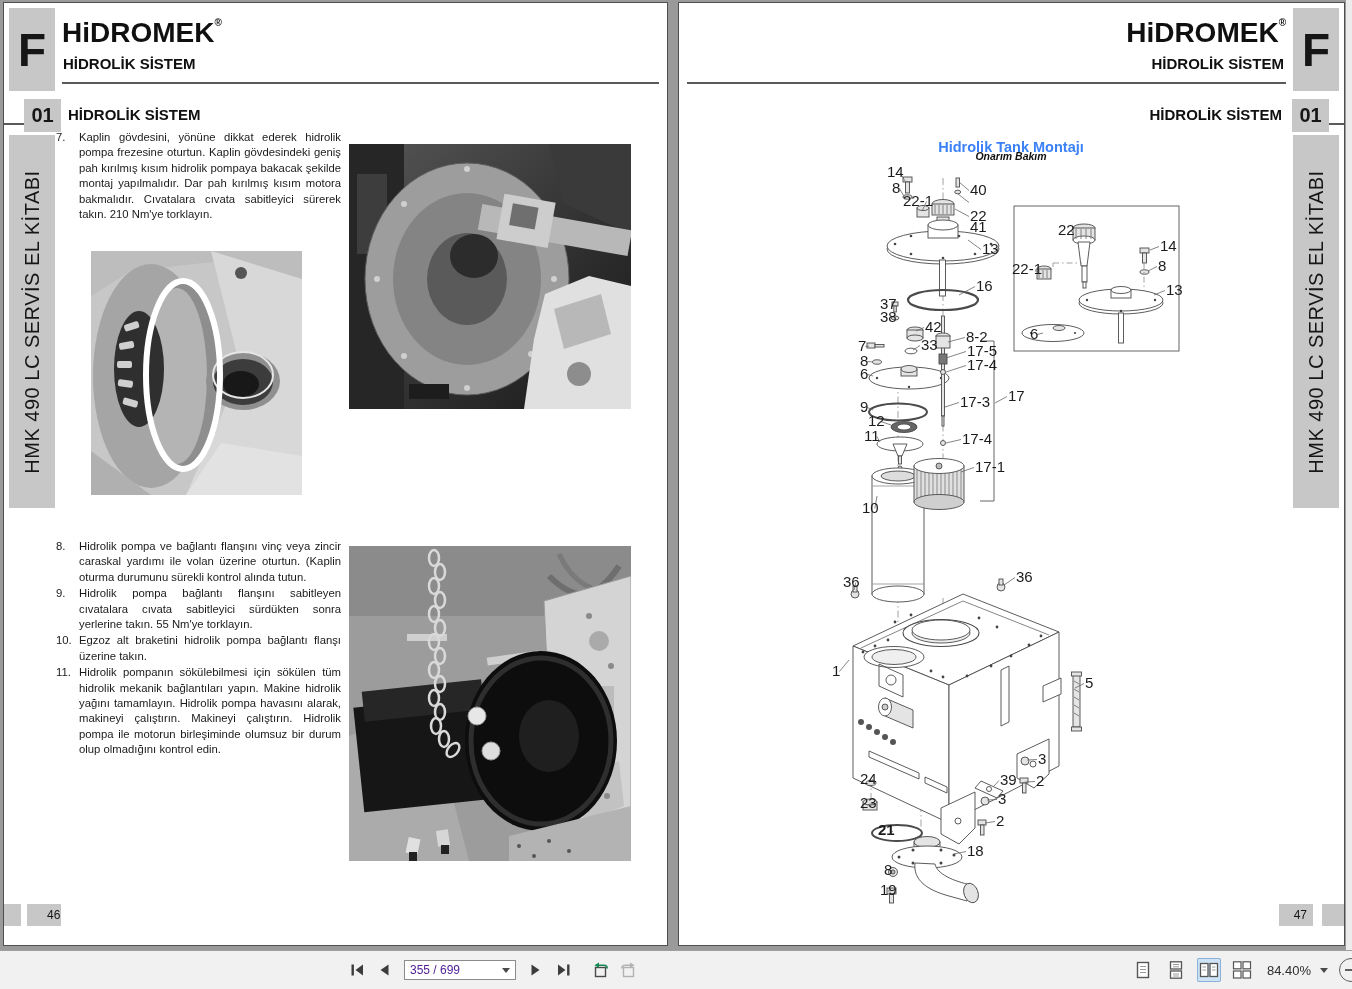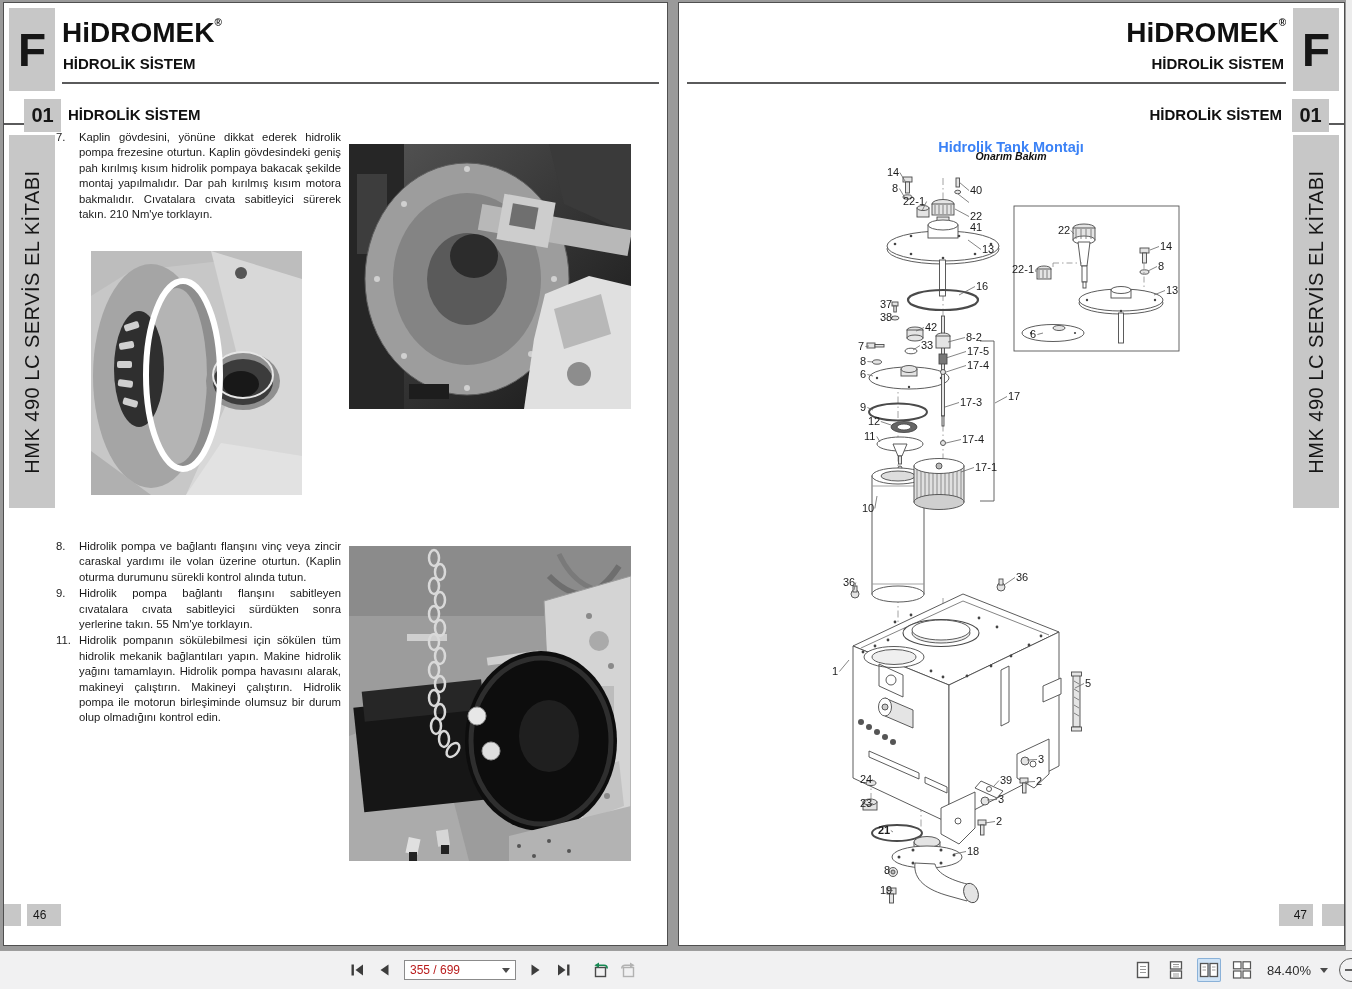--- a/index.html
+++ b/index.html
@@ -30,29 +30,29 @@
   .item .ino{width:23px;flex:none;}
   .item .itx{width:262px;text-align:justify;}
   .photo{position:absolute;overflow:hidden;}
   .photo svg{display:block;}
   .fig-title{position:absolute;top:128px;left:132px;width:400px;text-align:center;
     font-size:14.5px;font-weight:bold;color:#3b82f6;margin-top:8px;}
   .fig-sub{position:absolute;top:147px;left:132px;width:400px;text-align:center;
     font-size:10.5px;font-weight:bold;font-style:italic;color:#101010;}
   .diagram{position:absolute;left:112px;top:163px;width:400px;height:740px;}
   .diagram svg{position:absolute;left:0;top:0;}
-  .dlabel{position:absolute;font-size:11px;color:#1c1c1c;white-space:nowrap;line-height:10px;}
+  .dlabel{position:absolute;font-size:15px;color:#1c1c1c;white-space:nowrap;line-height:10px;}
   
   .toolbar{position:absolute;left:0;right:0;bottom:0;height:38px;background:#f1f1f2;
     border-top:1px solid #9e9e9e;}
   .navgrp{position:absolute;left:346px;top:0;height:38px;display:flex;align-items:center;gap:5px;}
   .tbtn{width:22px;height:24px;display:flex;align-items:center;justify-content:center;border-radius:2px;}
   .pagebox{width:112px;height:20px;background:#fff;border:1px solid #8b8b8b;display:flex;
     align-items:center;box-sizing:border-box;margin:0 4px;}
-  .pagebox input{border:none;outline:none;flex:1;font-size:12px;padding-left:5px;color:#b91c1c;
+  .pagebox input{border:none;outline:none;flex:1;font-size:12px;padding-left:5px;color:#4c1d95;
     font-family:"Liberation Sans",sans-serif;background:transparent;min-width:0;}
   .caret{width:0;height:0;border-left:4px solid transparent;border-right:4px solid transparent;
     border-top:5px solid #4a4a4a;margin-right:5px;}
   .histgrp{display:flex;gap:6px;margin-left:10px;}
   .zoomgrp{position:absolute;right:24px;top:0;height:38px;display:flex;align-items:center;gap:9px;}
   .layicon{width:24px;height:24px;display:flex;align-items:center;justify-content:center;border-radius:2px;}
   .layicon.active{background:#cfe3f6;box-shadow:0 0 0 1px #8ab1d8 inset;}
   .zoomtext{font-size:13px;color:#2e2e2e;margin-left:4px;}
   .zcaret{width:0;height:0;border-left:4px solid transparent;border-right:4px solid transparent;
     border-top:5px solid #4a4a4a;}
@@ -77,39 +77,43 @@
     <div class="hrule" style="left:58px;right:8px;"></div>
     <div class="rule01" style="left:0;width:20px;"></div>
     <div class="graybox tab01" style="left:20px;">
       <span>01</span>
     </div>
     <div class="sec-title" style="left:64px;">HİDROLİK SİSTEM</div>
     <div class="strip" style="left:5px;">
       <span>HMK 490 LC SERVİS EL KİTABI</span>
     </div>
     <div class="graybox" style="left:0;top:901px;width:17px;height:22px;"></div>
-    <div class="pnum graybox" style="left:23px;width:34px;padding-left:6px;box-sizing:border-box;text-align:center;">
+    <div class="pnum graybox" style="left:23px;width:34px;padding-left:20px;box-sizing:border-box;text-align:center;">
       <span>46</span>
     </div>
 
     <div class="items" style="top:127px;">
       <div class="item">
         <span class="ino">7.</span>
         <div class="itx">Kaplin gövdesini, yönüne dikkat ederek hidrolik pompa frezesine oturtun. Kaplin gövdesindeki geniş pah kırılmış kısım hidrolik pompaya bakacak şekilde montaj yapılmalıdır.  Dar pah kırılmış kısım motora bakmalıdır. Cıvatalara cıvata sabitleyici sürerek takın. 210 Nm'ye torklayın.</div>
       </div>
     </div>
 
     <div class="items" style="top:536px;">
       <div class="item">
         <span class="ino">8.</span>
         <div class="itx">Hidrolik pompa ve bağlantı flanşını vinç veya zincir caraskal yardımı ile volan üzerine oturtun. (Kaplin oturma durumunu sürekli kontrol alında tutun.</div>
       </div>
       <div class="item">
         <span class="ino">9.</span>
         <div class="itx">Hidrolik pompa bağlantı flanşını sabitleyen cıvatalara cıvata sabitleyici sürdükten sonra yerlerine takın. 55 Nm'ye torklayın.</div>
+      </div>
+      <div class="item">
+        <span class="ino">10.</span>
+        <div class="itx">Egzoz alt braketini hidrolik pompa bağlantı flanşı üzerine takın.</div>
       </div>
       <div class="item">
         <span class="ino">11.</span>
         <div class="itx">Hidrolik pompanın sökülebilmesi için sökülen tüm hidrolik mekanik bağlantıları yapın. Makine hidrolik yağını tamamlayın. Hidrolik pompa havasını alarak, makineyi çalıştırın. Makineyi çalıştırın. Hidrolik pompa ile motorun birleşiminde olumsuz bir durum olup olmadığını kontrol edin.</div>
       </div>
     </div>
 
     <div class="photo" style="left:345px;top:141px;width:282px;height:265px;">
       <svg width="282" height="265" viewBox="0 0 282 265">
         <defs>

